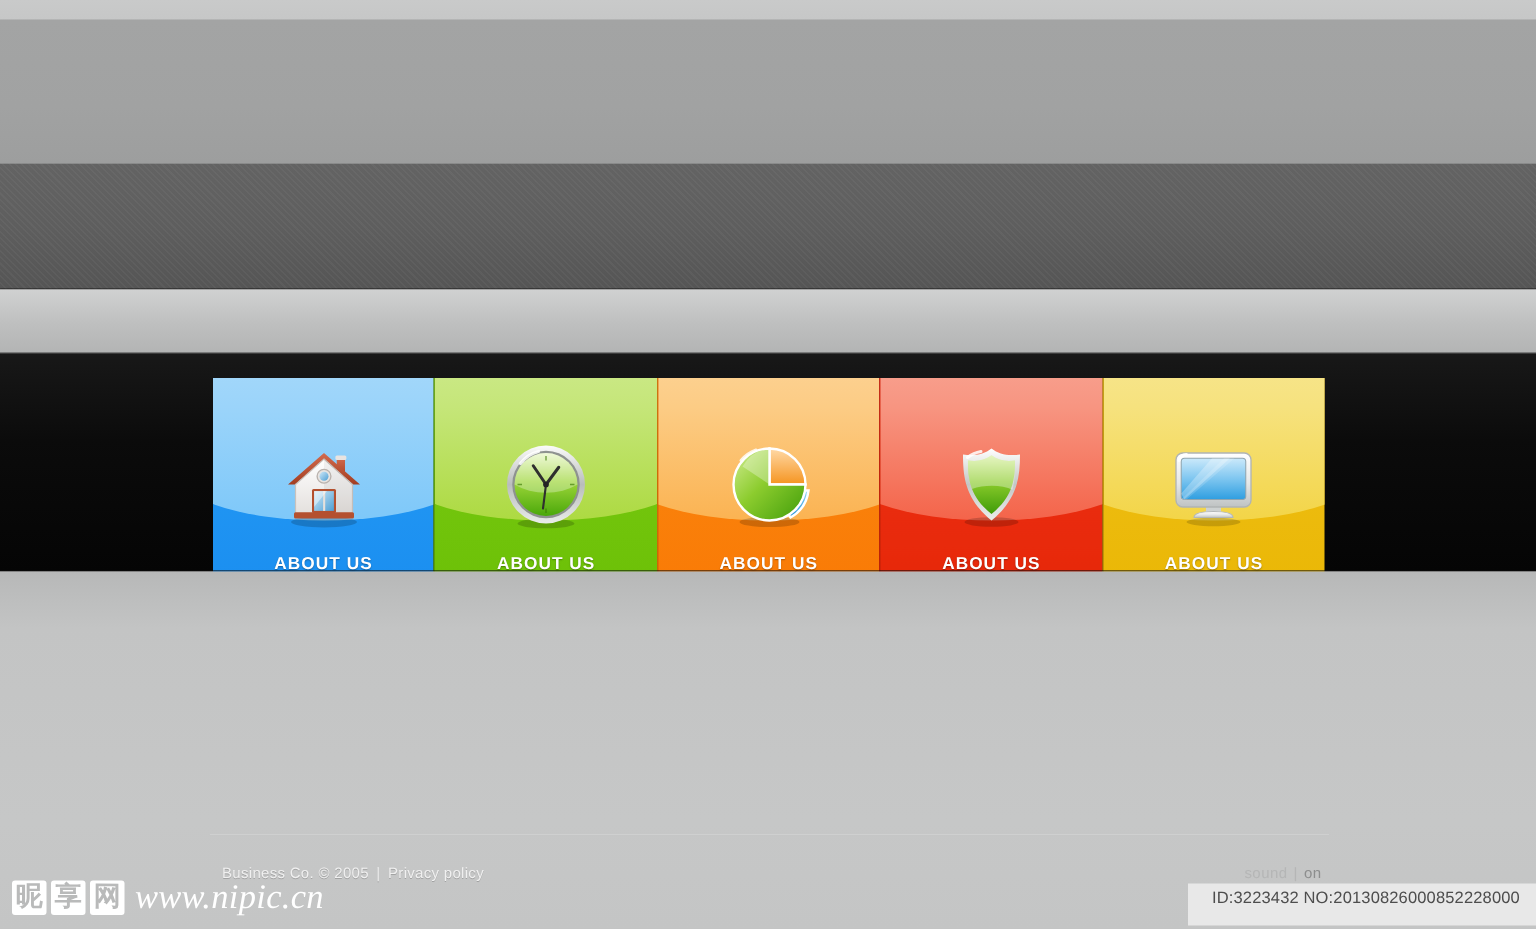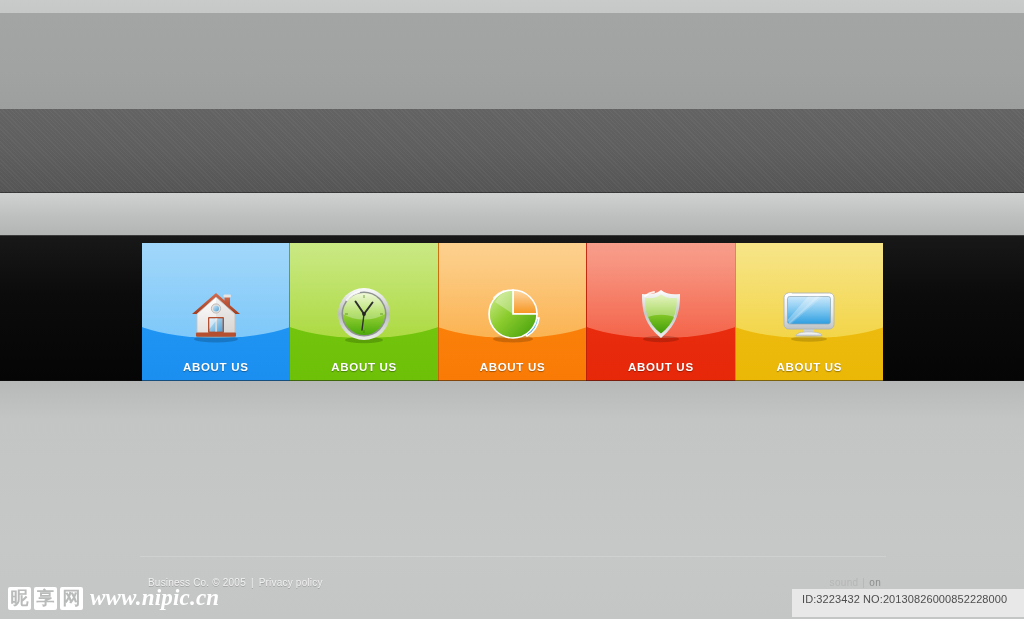--- a/index.html
+++ b/index.html
@@ -52,21 +52,21 @@
   .navbar{
     position:absolute; left:0; top:235px; width:1024px; height:146px;
     background:linear-gradient(to bottom,#181818 0%,#0b0b0b 40%,#050505 100%);
     border-top:1px solid #3b3b3b;
   }
   .navbar:after{
     content:""; position:absolute; left:0; bottom:-1px; width:100%; height:2px;
     background:linear-gradient(to bottom,rgba(0,0,0,.6),rgba(150,150,150,.25));
   }
   .tiles{
-    position:absolute; left:142px; top:7px; width:741px; height:146px;
+    position:absolute; left:142px; top:16px; width:741px; height:146px;
     display:flex;
   }
   .tile{
     position:relative; flex:1 1 0; height:146px; overflow:hidden;
     cursor:pointer;
   }
   .tile + .tile{ border-left:1px solid rgba(0,0,0,.18); }
   .tile .glossy{
     position:absolute; left:-20%; top:-95px; width:140%; height:190px;
     border-radius:0 0 50% 50%/0 0 36px 36px;
@@ -119,41 +119,41 @@
     position:absolute; right:143px; top:577px;
     font-size:10px; color:#b5b6b6; letter-spacing:.3px;
   }
   .sound-box .sep{ margin:0 4px; color:#b5b6b6; }
   .sound-box .on{ color:#8d8e8e; font-weight:normal; }
 
   
   .wm-id{
     position:absolute; left:792px; top:589px; width:232px; height:28px;
     background:#e8e8e8;
-    font-size:11px; color:#4d4d4d; line-height:20px; padding-left:10px;
+    font-size:11px; color:#4d4d4d; line-height:20px; padding-left:16px;
     letter-spacing:.1px;
     white-space:nowrap;
   }
   .wm-logo{
     position:absolute; left:8px; top:585px;
     display:flex; align-items:center; gap:7px;
   }
   .wm-cn{
     display:flex; gap:3px;
   }
   .wm-cn span{
     display:inline-block; background:#ffffff; color:#b9baba;
     font-family:"DejaVu Sans", sans-serif;
     font-size:18px; font-weight:bold; line-height:22px;
     width:23px; height:23px; text-align:center;
     border-radius:2px;
   }
   .wm-url{
     font-family:"Liberation Serif", serif;
-    font-style:italic; font-weight:bold; font-size:23px; color:#ffffff;
+    font-style:italic; font-weight:normal; font-size:23px; color:#ffffff;
     letter-spacing:.2px;
   }
 </style>
 </head>
 <body>
 
 <div class="band-top-light"></div>
 <div class="band-top-mid"></div>
 
 <div class="header-dark">

